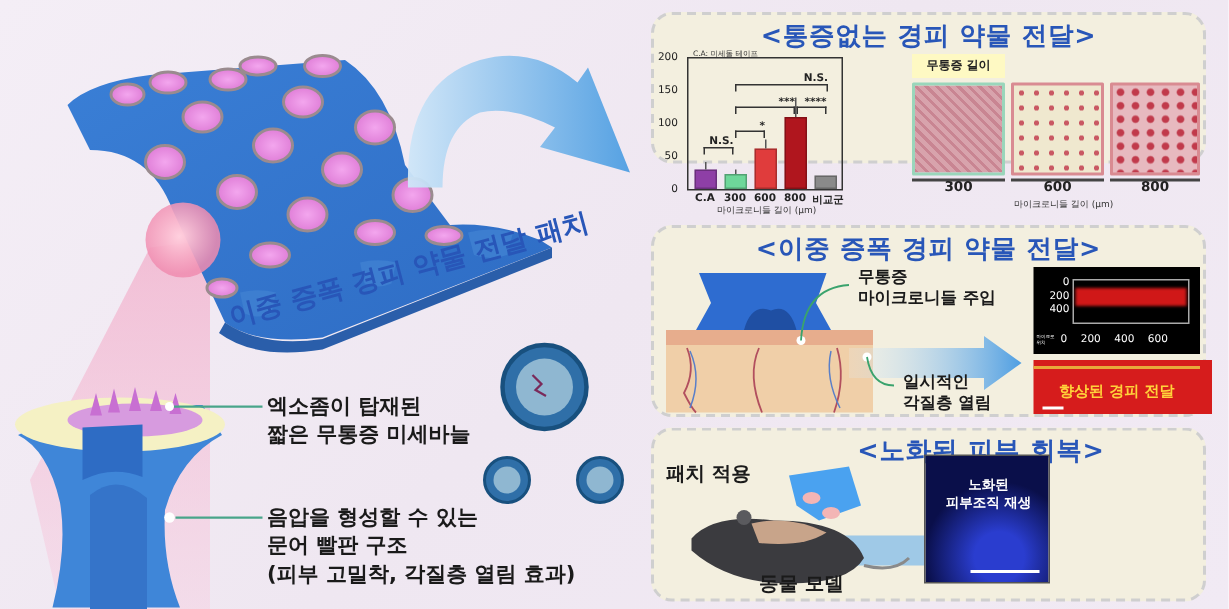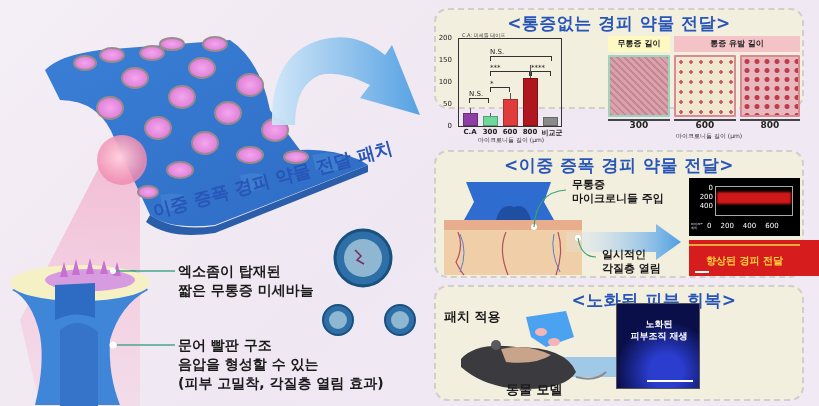--- a/index.html
+++ b/index.html
@@ -7,21 +7,21 @@
 .abs{position:absolute}
 .panel{position:absolute;background:#f3efdf;border:2px dashed #cfcfcf;border-radius:14px}
 .ptitle{position:absolute;left:0;right:0;text-align:center;color:#2856b8;font-weight:bold;font-size:17px;letter-spacing:0.5px}
 .lbl{font-weight:bold;color:#1a1a1a;font-size:14px;line-height:19px;white-space:nowrap}
 .small{font-size:6px;color:#333;white-space:nowrap}
 .tick{font-size:7px;color:#222;position:absolute;text-align:right;width:18px}
 .bar{position:absolute;bottom:0;width:15px;border:1px solid rgba(0,0,0,0.25)}
 .err{position:absolute;width:1px;background:#555}
 .xl{position:absolute;font-size:7px;font-weight:bold;color:#222;text-align:center;width:22px}
 .bracket{position:absolute;border:1px solid #333;border-bottom:none;height:5px}
-.sig{position:absolute;font-size:7px;font-weight:normal;color:#222;text-align:left}
+.sig{position:absolute;font-size:7px;font-weight:bold;color:#222;text-align:right}
 .tex{position:absolute;border-radius:1px}
 .chip{position:absolute;font-size:8px;font-weight:bold;color:#222;text-align:center;line-height:16px}
 .cap{position:absolute;font-size:9px;font-weight:bold;color:#222;text-align:center}
 .tickline{position:absolute;height:2px;background:#444}
 </style>
 </head>
 <body>
 
 <div class="abs" style="left:0;top:0;width:420px;height:406px">
   <svg width="420" height="406" viewBox="0 0 420 406">
@@ -115,22 +115,22 @@
   </svg>
 </div>
 
 <div class="abs" style="left:150px;top:200px;font-size:18px;font-weight:bold;color:#2856b8;transform:rotate(-15deg);transform-origin:left top;white-space:nowrap">이중 증폭 경피 약물 전달 패치</div>
 
 <div class="abs" style="left:178px;top:262px">
   <div class="lbl">엑소좀이 탑재된</div>
   <div class="lbl">짧은 무통증 미세바늘</div>
 </div>
 <div class="abs" style="left:178px;top:336px">
+  <div class="lbl">음압을 형성할 수 있는</div>
   <div class="lbl">문어 빨판 구조</div>
-  <div class="lbl">음압을 형성할 수 있는</div>
   <div class="lbl">(피부 고밀착, 각질층 열림 효과)</div>
 </div>
 
 <div class="panel" style="left:434px;top:8px;width:370px;height:101px">
   <div class="ptitle" style="top:2px">&lt;통증없는 경피 약물 전달&gt;</div>
 
   <div class="abs" style="left:0;top:20px;width:130px;height:112px">
     <div class="small abs" style="left:26px;top:2px;font-size:5px">C.A: 미세돌 테이프</div>
     <div class="tick" style="left:-2px;top:4px">200</div>
     <div class="tick" style="left:-2px;top:26px">150</div>
@@ -161,21 +161,20 @@
     </div>
     <div class="xl" style="left:23px;top:98px">C.A</div>
     <div class="xl" style="left:43px;top:98px">300</div>
     <div class="xl" style="left:63px;top:98px">600</div>
     <div class="xl" style="left:83px;top:98px">800</div>
     <div class="xl" style="left:103px;top:98px;width:26px">비교군</div>
     <div class="small abs" style="left:42px;top:106px">마이크로니들 길이 (μm)</div>
   </div>
 
   <div class="chip" style="left:172px;top:26px;width:62px;background:#fef9c3">무통증 길이</div>
-  <div class="chip" style="left:238px;top:26px;width:126px;background:#f3c3c8">통증 유발 길이</div>
   <div class="tex" style="left:172px;top:45px;width:62px;height:62px;background:repeating-linear-gradient(45deg,#c98592 0 2px,#d8a3ac 2px 5px);border:2px solid #9ad6bb"></div>
   <div class="tex" style="left:238px;top:45px;width:62px;height:62px;background:radial-gradient(circle at 50% 50%,#c95863 0 1.5px,transparent 2px) 0 0/10px 10px,#efe8cf;border:2px solid #d98b92"></div>
   <div class="tex" style="left:304px;top:45px;width:60px;height:62px;background:radial-gradient(circle at 50% 50%,#c13a4b 0 2px,transparent 3px) 0 0/10px 9px,#e7b9bf;border:2px solid #d98b92"></div>
   <div class="tickline" style="left:172px;top:109px;width:62px"></div>
   <div class="tickline" style="left:238px;top:109px;width:62px"></div>
   <div class="tickline" style="left:304px;top:109px;width:60px"></div>
   <div class="cap" style="left:172px;top:110px;width:62px">300</div>
   <div class="cap" style="left:238px;top:110px;width:62px">600</div>
   <div class="cap" style="left:304px;top:110px;width:60px">800</div>
   <div class="small abs" style="left:240px;top:122px">마이크로니들 길이 (μm)</div>
@@ -227,21 +226,21 @@
       <div>400</div>
     </div>
     <div class="abs" style="left:2px;top:44px;color:#fff;font-size:3px;width:14px">마이크로 위치</div>
     <div class="abs" style="left:18px;top:44px;color:#fff;font-size:7px;display:flex;gap:9px">
       <span>0</span>
       <span>200</span>
       <span>400</span>
       <span>600</span>
     </div>
   </div>
-  <div class="abs" style="left:253px;top:88px;width:131px;height:36px;background:#d61c1c">
+  <div class="abs" style="left:253px;top:88px;width:119px;height:36px;background:#d61c1c">
     <div class="abs" style="left:0;top:4px;width:111px;height:2px;background:#e8a83a"></div>
     <div class="abs" style="left:0;top:14px;width:111px;text-align:center;font-size:10px;font-weight:bold;color:#ffd23a">향상된 경피 전달</div>
     <div class="abs" style="left:6px;top:31px;width:14px;height:2px;background:#fff"></div>
   </div>
 </div>
 
 <div class="panel" style="left:434px;top:285px;width:370px;height:116px">
   <div class="ptitle" style="top:2px;left:130px;right:60px">&lt;노화된 피부 회복&gt;</div>
   <div class="lbl abs" style="left:8px;top:20px;font-size:13px">패치 적용</div>
   <svg class="abs" style="left:10px;top:20px" width="170" height="95">

